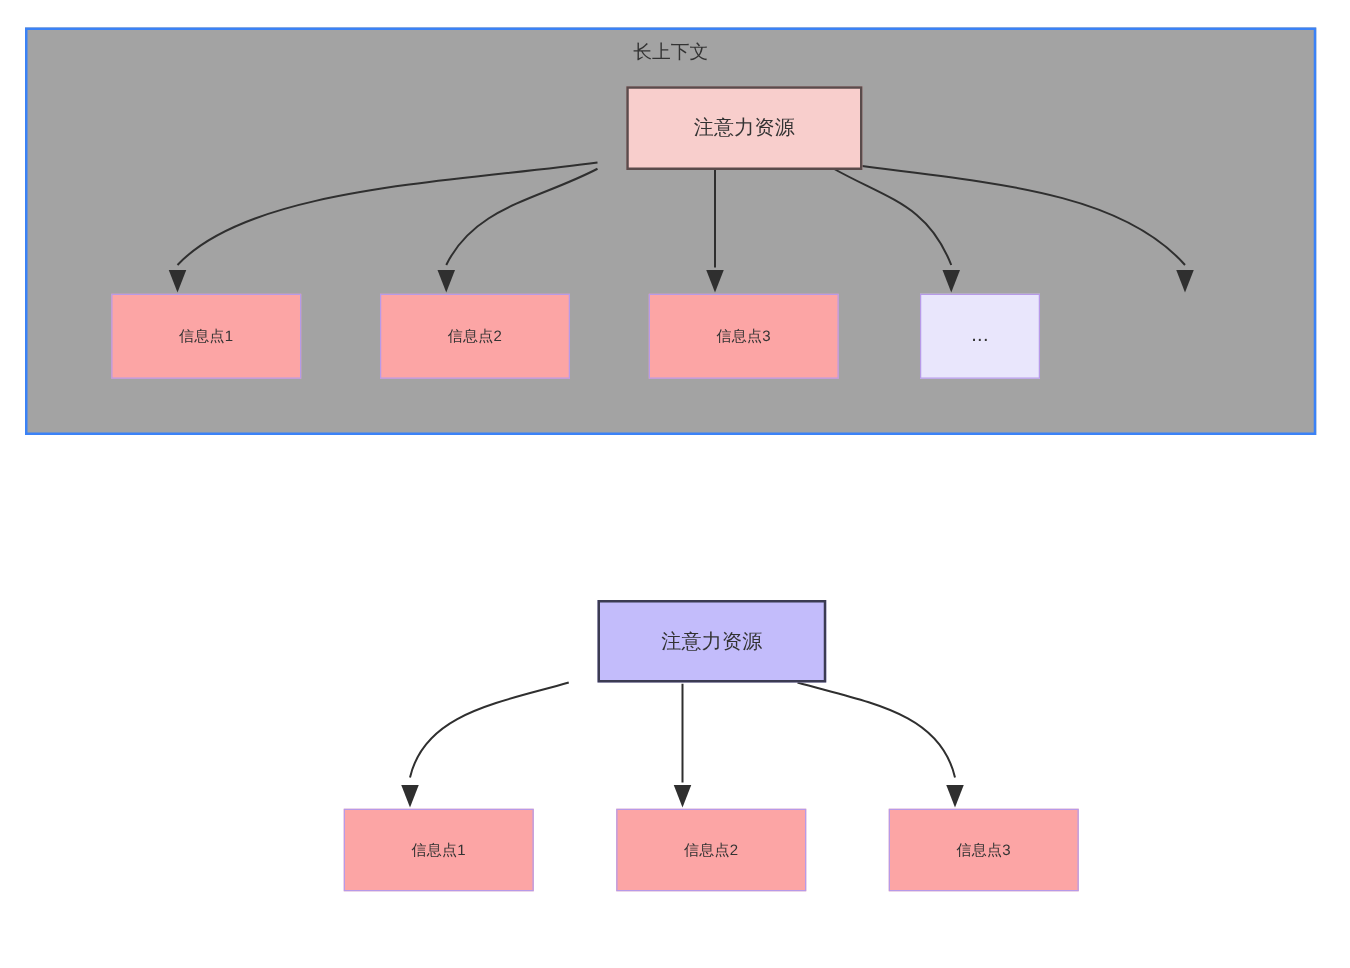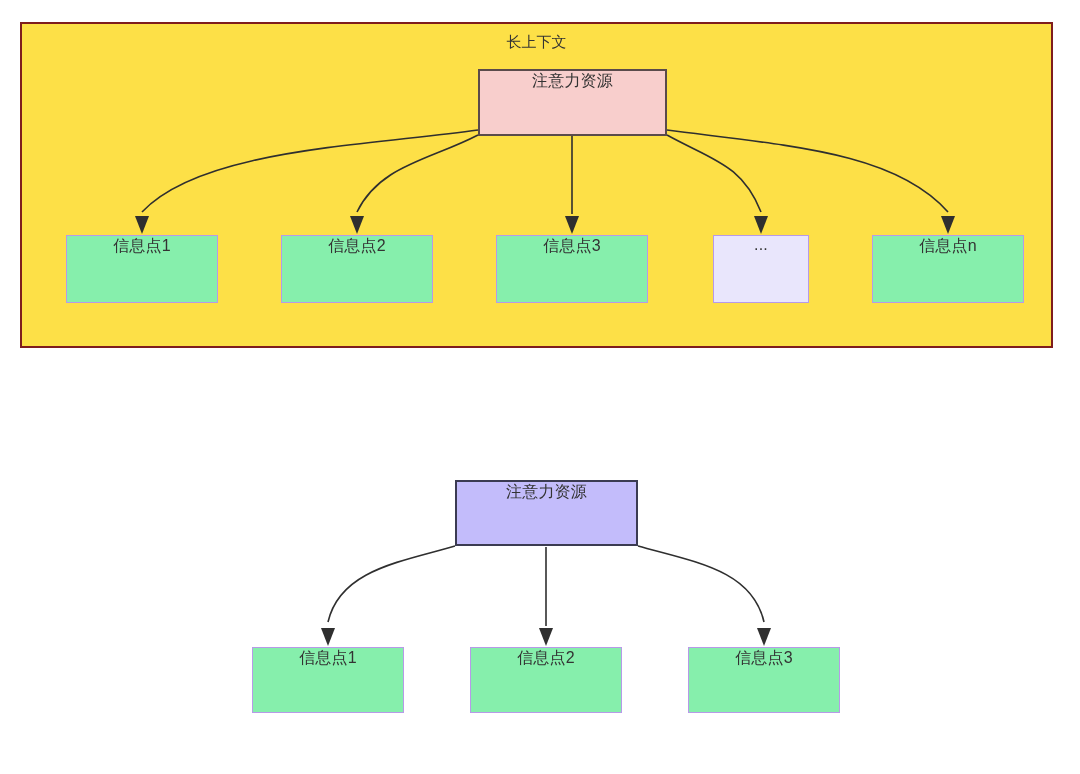--- a/index.html
+++ b/index.html
@@ -15,57 +15,59 @@
     overflow: hidden;
   }
   #canvas {
     position: absolute;
     left: 0; top: 0;
     width: 1080px;
     height: 774px;
   }
   .group-box {
     position: absolute;
-    background: #fde047;
-    border: 2px solid #7f1d1d;
+    background: #a3a3a3;
+    border: 2px solid #3b82f6;
     box-sizing: border-box;
   }
   .group-title {
     position: absolute;
     top: 8px;
     left: 0;
     width: 100%;
     text-align: center;
     font-size: 15px;
     color: #333333;
     line-height: 20px;
     white-space: nowrap;
   }
   .node {
     position: absolute;
     box-sizing: border-box;
     display: flex;
+    align-items: center;
     justify-content: center;
     font-size: 16px;
     color: #333333;
     letter-spacing: 0.2px;
     white-space: nowrap;
+    margin-left: 23px;
   }
   .node-attention-long {
     background: #f8cecc;
     border: 2px solid #5a4b4b;
   }
   .node-attention-short {
     background: #c3bcfb;
     border: 2px solid #3b3b52;
   }
   .node-info {
-    background: #86efac;
+    background: #fca5a5;
     border: 1.6px solid #b79ae8;
-    font-size: 16px;
+    font-size: 12px;
   }
   .node-ellipsis {
     background: #e9e6fc;
     border: 1.6px solid #b79ae8;
     font-size: 16px;
     color: #333333;
   }
   svg.links {
     position: absolute;
     left: 0; top: 0;
@@ -123,23 +125,20 @@
   </div>
 
   <div class="node node-info" style="left:496px; top:235px; width:152px; height:68px;">
     <span>信息点3</span>
   </div>
 
   <div class="node node-ellipsis" style="left:713px; top:235px; width:96px; height:68px;">
     <span>...</span>
   </div>
 
-  <div class="node node-info" style="left:872px; top:235px; width:152px; height:68px;">
-    <span>信息点n</span>
-  </div>
 
 
   <svg class="links" viewBox="0 0 1080 774">
 
     <path class="link-path" d="M 455 546 C 400 562 340 570 328 622"></path>
     <polygon class="arrow-head" points="328,646 321,628 335,628"></polygon>
 
     <path class="link-path" d="M 546 547 L 546 626"></path>
     <polygon class="arrow-head" points="546,646 539,628 553,628"></polygon>
 

